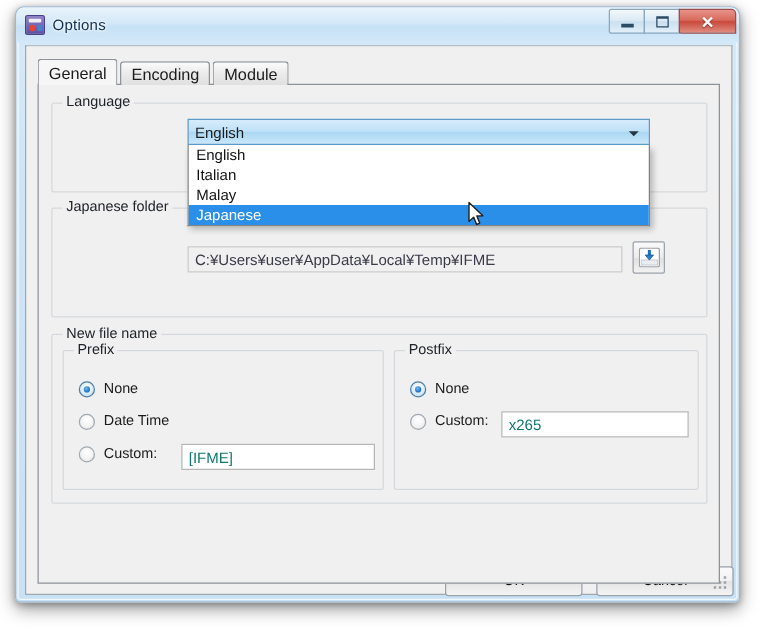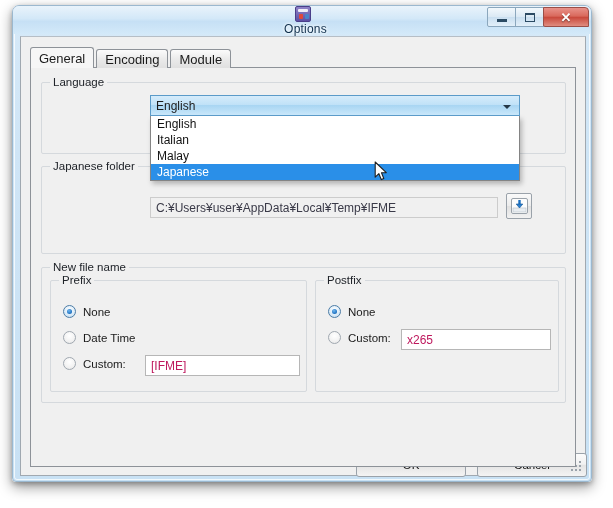--- a/index.html
+++ b/index.html
@@ -32,21 +32,20 @@
 
   
   #titlebar {
     position: relative;
     height: 28px;
     display: flex;
     align-items: center;
     padding-left: 7px;
     border-radius: 6px 6px 0 0;
     background: linear-gradient(to bottom, #e9f3fb 0%, #d3e8f8 45%, #c6e0f5 55%, #d3e9f9 100%);
-    flex-direction: column;
   }
   #app-icon {
     width: 16px; height: 16px;
     margin-right: 6px;
     position: relative;
     border-radius: 2px;
     background: linear-gradient(to bottom,#8f83c8,#5c4fa3);
     border: 1px solid #4a3f89;
     box-sizing: border-box;
     flex: 0 0 auto;
@@ -231,21 +230,21 @@
     z-index: 60;
     pointer-events: none;
   }
 
   
   .textbox {
     border: 1px solid #b6b6b6;
     background: #ffffff;
     box-sizing: border-box;
     font-size: 12px;
-    color: #be185d;
+    color: #0f766e;
     display: flex; align-items: center;
     padding-left: 5px;
     height: 21px;
   }
   .textbox.readonly {
     background: #f0f0f0;
     border-color: #cccccc;
     color: #3a3a48;
   }
   #temp-path { position:absolute; left:108px; top:30px; width:348px; }
@@ -257,21 +256,20 @@
     box-sizing: border-box;
     background: linear-gradient(to bottom,#fafafa 0%,#ececec 50%,#e0e0e0 51%,#f2f2f2 100%);
     display:flex; align-items:center; justify-content:center;
   }
   #browse-icon { width:17px; height:16px; position:relative; }
 
   
   .radio-row {
     position: absolute;
     display: flex;
-    align-items: center;
     font-size: 11.5px;
     color: #1b1b1b;
   }
   .radio {
     width: 13px; height: 13px;
     border-radius: 50%;
     box-sizing: border-box;
     border: 1px solid #a0a8b0;
     background: radial-gradient(circle at 50% 35%, #ffffff 0%, #f2f2f2 60%, #e2e2e2 100%);
     margin-right: 7px;

